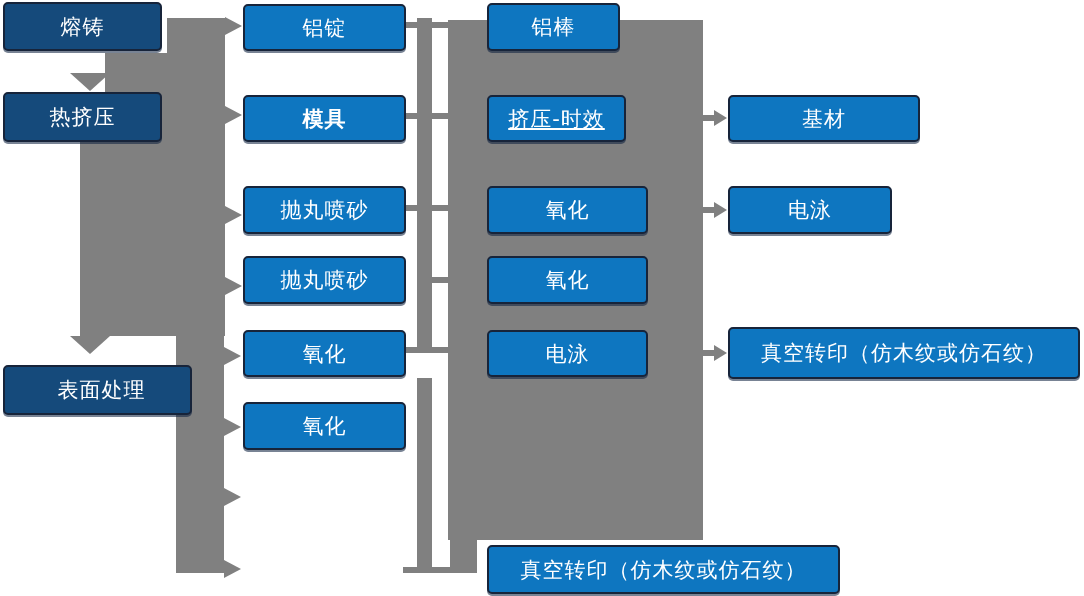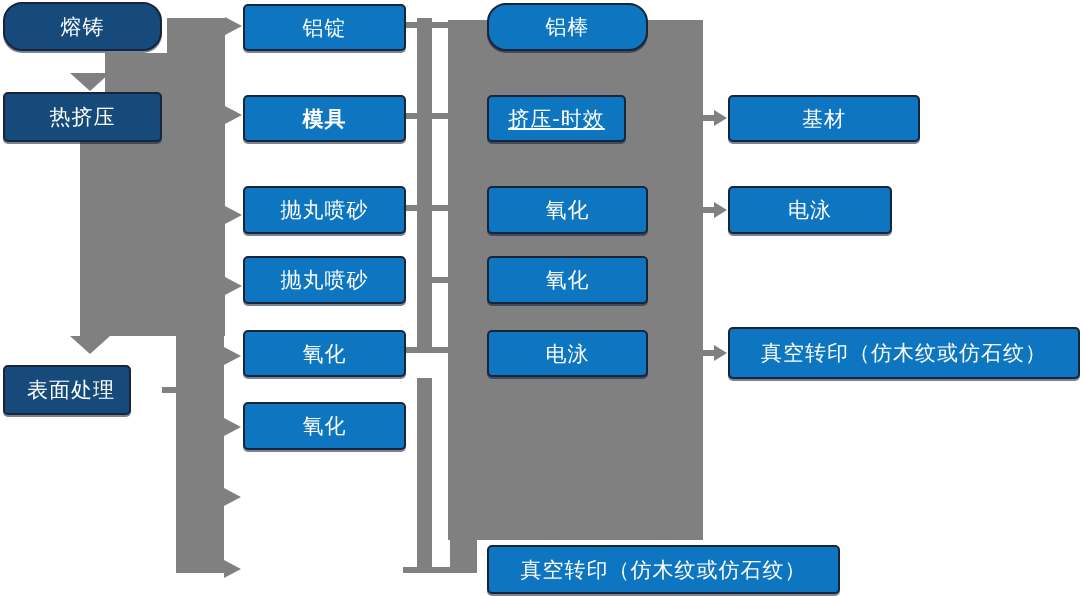--- a/index.html
+++ b/index.html
@@ -56,32 +56,32 @@
   <div class="g" style="left:403px;top:347px;width:45px;height:6px;"></div>
   <div class="g" style="left:403px;top:567px;width:47px;height:6px;"></div>
 
   <div class="g" style="left:703px;top:115px;width:12px;height:6px;"></div>
   <div class="tri right-sm" style="left:714px;top:110px;"></div>
   <div class="g" style="left:703px;top:207px;width:12px;height:6px;"></div>
   <div class="tri right-sm" style="left:714px;top:202px;"></div>
   <div class="g" style="left:703px;top:350px;width:12px;height:6px;"></div>
   <div class="tri right-sm" style="left:714px;top:345px;"></div>
 
-  <div class="node dark" style="left:3px;top:2px;width:159px;height:49px;border-radius:19px;">熔铸</div>
+  <div class="node dark" style="left:3px;top:2px;width:159px;height:49px;">熔铸</div>
   <div class="node dark" style="left:3px;top:92px;width:159px;height:50px;">热挤压</div>
-  <div class="node dark" style="left:3px;top:365px;width:128px;height:50px;padding-left:8px;">表面处理</div>
+  <div class="node dark" style="left:3px;top:365px;width:189px;height:50px;padding-left:8px;">表面处理</div>
 
   <div class="node" style="left:243px;top:4px;width:163px;height:47px;text-align:center;">铝锭</div>
   <div class="node" style="left:243px;top:95px;width:163px;height:47px;font-weight:bold;">模具</div>
   <div class="node" style="left:243px;top:186px;width:163px;height:48px;">抛丸喷砂</div>
   <div class="node" style="left:243px;top:256px;width:163px;height:48px;">抛丸喷砂</div>
   <div class="node" style="left:243px;top:330px;width:163px;height:47px;">氧化</div>
   <div class="node" style="left:243px;top:402px;width:163px;height:48px;">氧化</div>
 
-  <div class="node" style="left:487px;top:3px;width:161px;height:48px;border-radius:19px;">铝棒</div>
+  <div class="node" style="left:487px;top:3px;width:133px;height:48px;">铝棒</div>
   <div class="node" style="left:487px;top:95px;width:139px;height:47px;text-decoration:underline;">挤压-时效</div>
   <div class="node" style="left:487px;top:186px;width:161px;height:48px;">氧化</div>
   <div class="node" style="left:487px;top:256px;width:161px;height:48px;">氧化</div>
   <div class="node" style="left:487px;top:330px;width:161px;height:47px;">电泳</div>
   <div class="node" style="left:487px;top:545px;width:353px;height:49px;">真空转印（仿木纹或仿石纹）</div>
 
   <div class="node" style="left:728px;top:95px;width:192px;height:47px;">基材</div>
   <div class="node" style="left:728px;top:186px;width:164px;height:48px;">电泳</div>
   <div class="node" style="left:728px;top:327px;width:352px;height:52px;">真空转印（仿木纹或仿石纹）</div>
 

